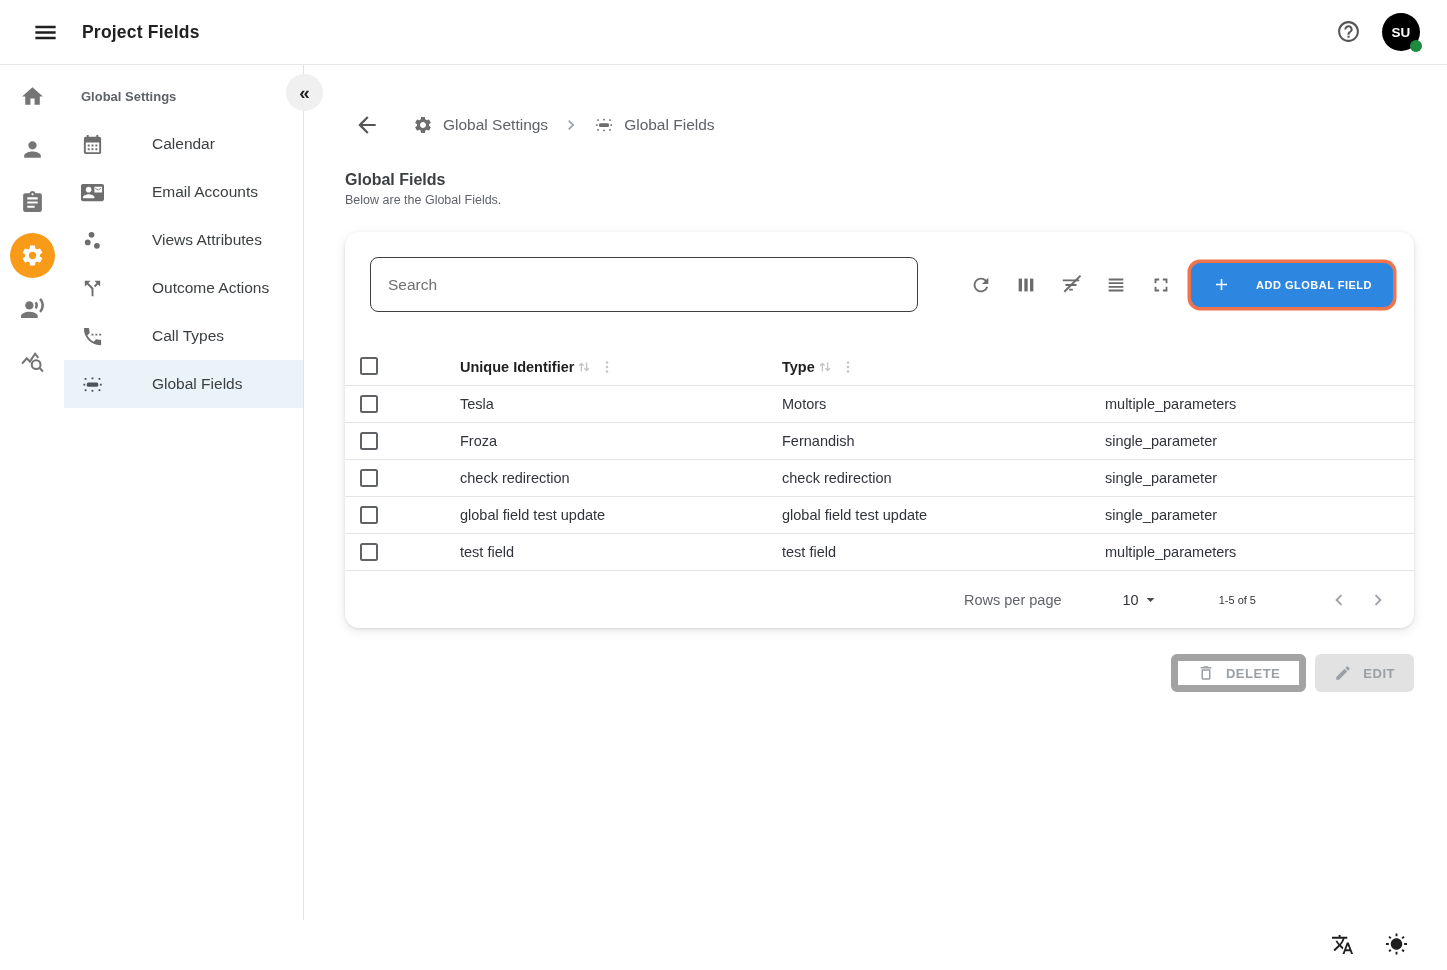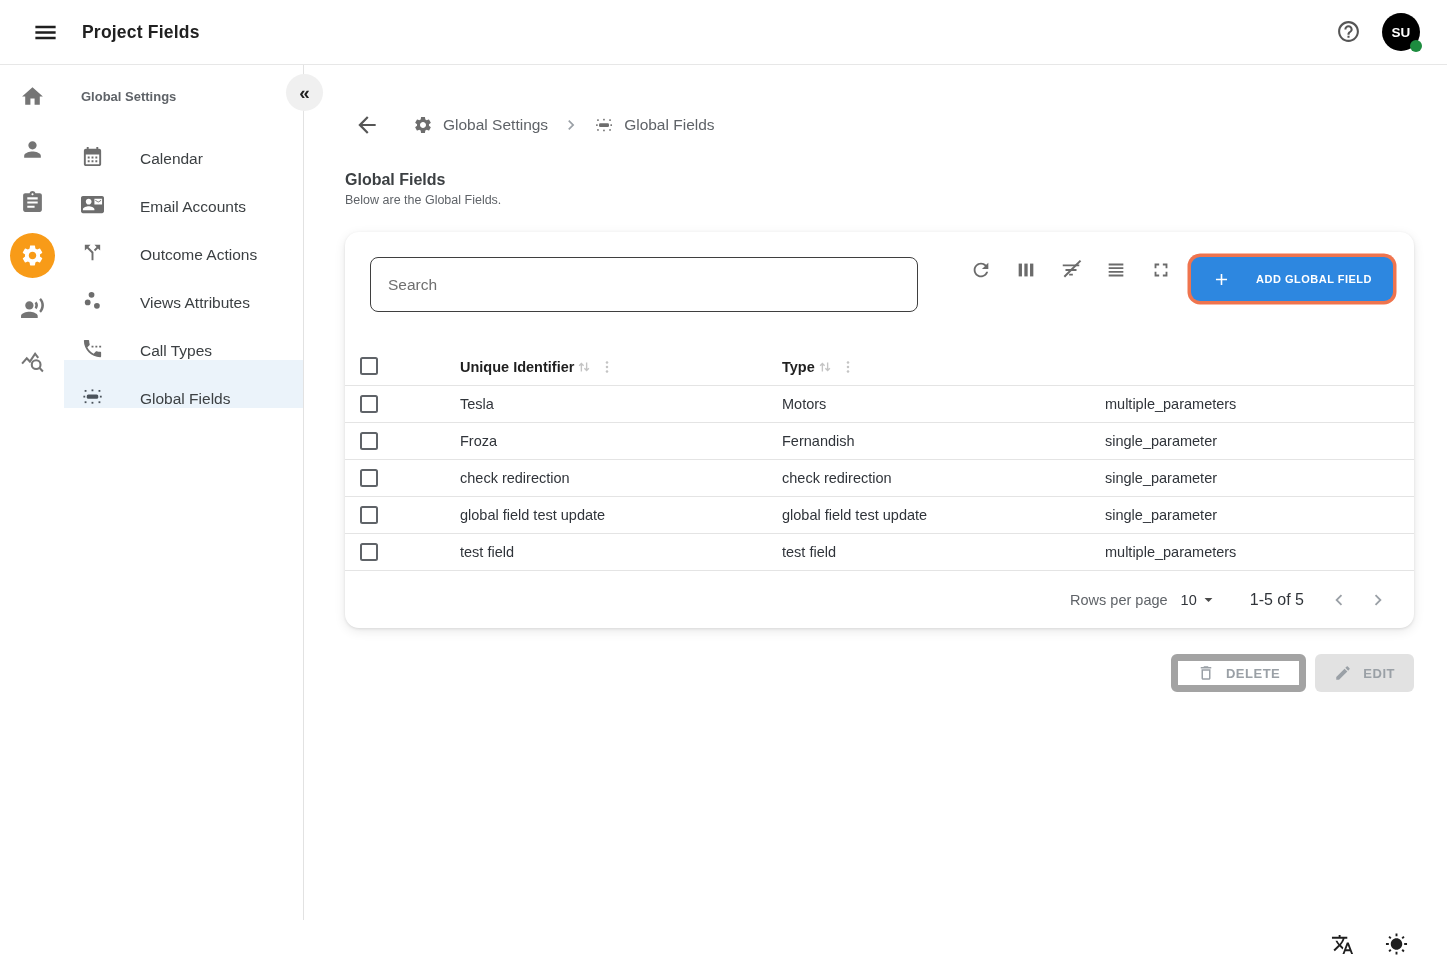--- a/index.html
+++ b/index.html
@@ -21,21 +21,21 @@
   .body { position:relative; display:flex; height:905px; }
 
   .rail { width:64px; padding-top:5px; display:flex; flex-direction:column; align-items:center; flex:none; }
   .rail-item { width:64px; height:53px; display:flex; align-items:center; justify-content:center; color:#757575; cursor:pointer; background:none; border:none; }
   .rail-item svg { width:25px; height:25px; }
   .rail-item.active { color:#fff; }
   .rail-item.active .orange-circle { width:45px; height:45px; border-radius:50%; background:#f89b18; display:flex; align-items:center; justify-content:center; }
 
   .subsidebar { width:240px; flex:none; border-right:1px solid #e2e2e2; height:855px; padding-top:19px; background:#fff; }
   .subsidebar-heading { margin:0 0 12px 17px; font-size:13px; font-weight:700; color:#5f6368; height:24px; display:flex; align-items:center; }
-  .menu-item { display:flex; align-items:flex-end; height:48px; padding-left:17px; gap:36px; cursor:pointer; color:#3c4043; }
+  .menu-item { display:flex; align-items:center; height:48px; padding-left:17px; gap:48px; cursor:pointer; color:#3c4043; }
   .menu-item svg { width:23px; height:23px; color:#6d6d6d; flex:none; }
   .menu-item .menu-label { font-size:15.5px; }
   .menu-item.selected { background:#ebf3fa; }
   .menu-item.selected svg { color:#4b535b; }
 
   .collapse-btn { position:absolute; left:286px; top:9px; width:37px; height:37px; border-radius:50%;
     background:#f0f0f0; border:none; font-size:19px; font-weight:700; color:#1f1f1f; cursor:pointer;
     display:flex; align-items:center; justify-content:center; z-index:5; }
 
   .main { flex:1; padding-left:41px; }
@@ -49,21 +49,21 @@
   .crumb-sep { width:20px; height:20px; color:#9aa0a6; margin:0 13px; }
 
   
   .page-header { margin-top:30px; }
   .page-title { font-size:16px; font-weight:700; color:#3c4043; }
   .page-subtitle { margin-top:4px; font-size:12.5px; color:#5f6368; }
 
   
   .card { margin-top:25px; width:1069px; background:#fff; border-radius:14px;
     box-shadow:0 1px 3px rgba(0,0,0,.10), 0 3px 12px rgba(0,0,0,.09); padding-top:25px; }
-  .card-toolbar { display:flex; align-items:flex-start; padding:0 21px 0 25px; }
+  .card-toolbar { display:flex; align-items:center; padding:0 21px 0 25px; }
   .search-input { width:548px; height:55px; border:1.6px solid #3f3f3f; border-radius:8px; font-size:15.5px;
     padding:0 17px; color:#212121; outline:none; font-family:inherit; background:#fff; }
   .search-input::placeholder { color:#6f6f6f; }
   .toolbar-icons { margin-left:auto; display:flex; align-items:center; gap:19px; margin-right:17px; }
   .icon-btn { width:26px; height:26px; border:none; background:none; color:#6b6b6b; cursor:pointer; padding:0; display:flex; align-items:center; justify-content:center; }
   .icon-btn svg { width:22px; height:22px; }
   .add-btn { height:44px; padding:0 21px; background:#2d87e0; color:#fff; border:none; border-radius:9px;
     box-shadow:0 0 0 3.5px #ef744e; font-size:11px; font-weight:700; letter-spacing:.045em; cursor:pointer;
     display:flex; align-items:center; gap:25px; font-family:inherit; }
   .add-btn svg { width:19px; height:19px; }
@@ -72,25 +72,25 @@
   .table { margin-top:36px; }
   .t-row { display:grid; grid-template-columns:100px 322px 323px 1fr; align-items:center; height:37px;
     border-bottom:1px solid #e4e4e4; padding-left:15px; font-size:14.5px; color:#30343a; }
   .t-row.t-head { height:38px; font-weight:700; color:#1f1f1f; }
   .head-cell { display:flex; align-items:center; gap:1px; }
   .sort-icon, .kebab-icon { color:#c4c4c4; width:18px; height:18px; flex:none; }
   .kebab-icon { margin-left:4px; }
   .checkbox { width:18px; height:18px; border:2px solid #5f6368; border-radius:2.5px; background:#fff; cursor:pointer; }
 
   
-  .card-footer { height:57px; display:flex; align-items:center; justify-content:flex-end; padding-right:23px; }
+  .card-footer { height:57px; display:flex; align-items:center; justify-content:flex-end; padding-right:23px;gap:48px; }
   .rpp-label { font-size:14.5px; color:#5f6368; }
   .rpp-select { display:flex; align-items:center; gap:2px; margin-left:13px; cursor:pointer; color:#30343a; font-size:14.5px; }
   .rpp-select svg { width:19px; height:19px; color:#4a4a4a; }
-  .range-label { margin-left:32px; font-size:16px; color:#30343a; }
+  .range-label { margin-left:11px; font-size:11px; color:#30343a; }
   .page-nav { display:flex; align-items:center; gap:13px; margin-left:22px; }
   .page-nav .icon-btn { color:#9aa0a6; }
 
   
   .actions { width:1069px; margin-top:26px; display:flex; justify-content:flex-end; gap:9px; }
   .action-btn { height:38px; display:flex; align-items:center; gap:11px; font-size:13px; font-weight:700;
     letter-spacing:.04em; color:#9aa0a6; border-radius:6px; cursor:default; padding:0 19px; font-family:inherit; }
   .action-btn svg { width:18px; height:18px; }
   .delete-btn { background:#fff; border:7px solid #a3a3a3; }
   .edit-btn { background:#e2e2e2; border:none; }
@@ -176,33 +176,33 @@
         <span class="menu-label">Calendar</span>
       </div>
       <div class="menu-item">
         <svg viewBox="0 0 24 24">
             <path fill="currentColor" d="M21 8V7l-3 2-3-2v1l3 2 3-2zm1-5H2C.9 3 0 3.9 0 5v14c0 1.1.9 2 2 2h20c1.1 0 2-.9 2-2V5c0-1.1-.9-2-2-2zM8 6c1.66 0 3 1.34 3 3s-1.34 3-3 3-3-1.34-3-3 1.34-3 3-3zm6 12H2v-1c0-2 4-3.1 6-3.1s6 1.1 6 3.1v1zm8-6h-8V6h8v6z"></path>
           </svg>
         <span class="menu-label">Email Accounts</span>
       </div>
       <div class="menu-item">
         <svg viewBox="0 0 24 24">
-            <path fill="currentColor" d="M14 4l2.29 2.29-2.88 2.88 1.42 1.42 2.88-2.88L20 10V4zm-4 0H4v6l2.29-2.29 4.71 4.7V20h2v-8.41l-5.29-5.3z"></path>
-          </svg>
-        <span class="menu-label">Outcome Actions</span>
-      </div>
-      <div class="menu-item">
-        <svg viewBox="0 0 24 24">
             <g fill="currentColor">
               <circle cx="7" cy="14" r="3"></circle>
               <circle cx="11" cy="6" r="3"></circle>
               <circle cx="16.6" cy="17.6" r="3"></circle>
             </g>
           </svg>
         <span class="menu-label">Views Attributes</span>
+      </div>
+      <div class="menu-item">
+        <svg viewBox="0 0 24 24">
+            <path fill="currentColor" d="M14 4l2.29 2.29-2.88 2.88 1.42 1.42 2.88-2.88L20 10V4zm-4 0H4v6l2.29-2.29 4.71 4.7V20h2v-8.41l-5.29-5.3z"></path>
+          </svg>
+        <span class="menu-label">Outcome Actions</span>
       </div>
       <div class="menu-item">
         <svg viewBox="0 0 24 24">
             <path fill="currentColor" d="M13 9h-2v2h2V9zm4 0h-2v2h2V9zm3 6.5c-1.25 0-2.45-.2-3.57-.57-.35-.11-.74-.03-1.02.24l-2.2 2.2c-2.83-1.44-5.15-3.75-6.59-6.59l2.2-2.21c.28-.26.36-.65.25-1C8.7 6.45 8.5 5.25 8.5 4c0-.55-.45-1-1-1H4c-.55 0-1 .45-1 1 0 9.39 7.61 17 17 17 .55 0 1-.45 1-1v-3.5c0-.55-.45-1-1-1zM19 9v2h2V9h-2z"></path>
           </svg>
         <span class="menu-label">Call Types</span>
       </div>
       <div class="menu-item selected">
         <svg viewBox="0 0 24 24">
             <g fill="currentColor">

